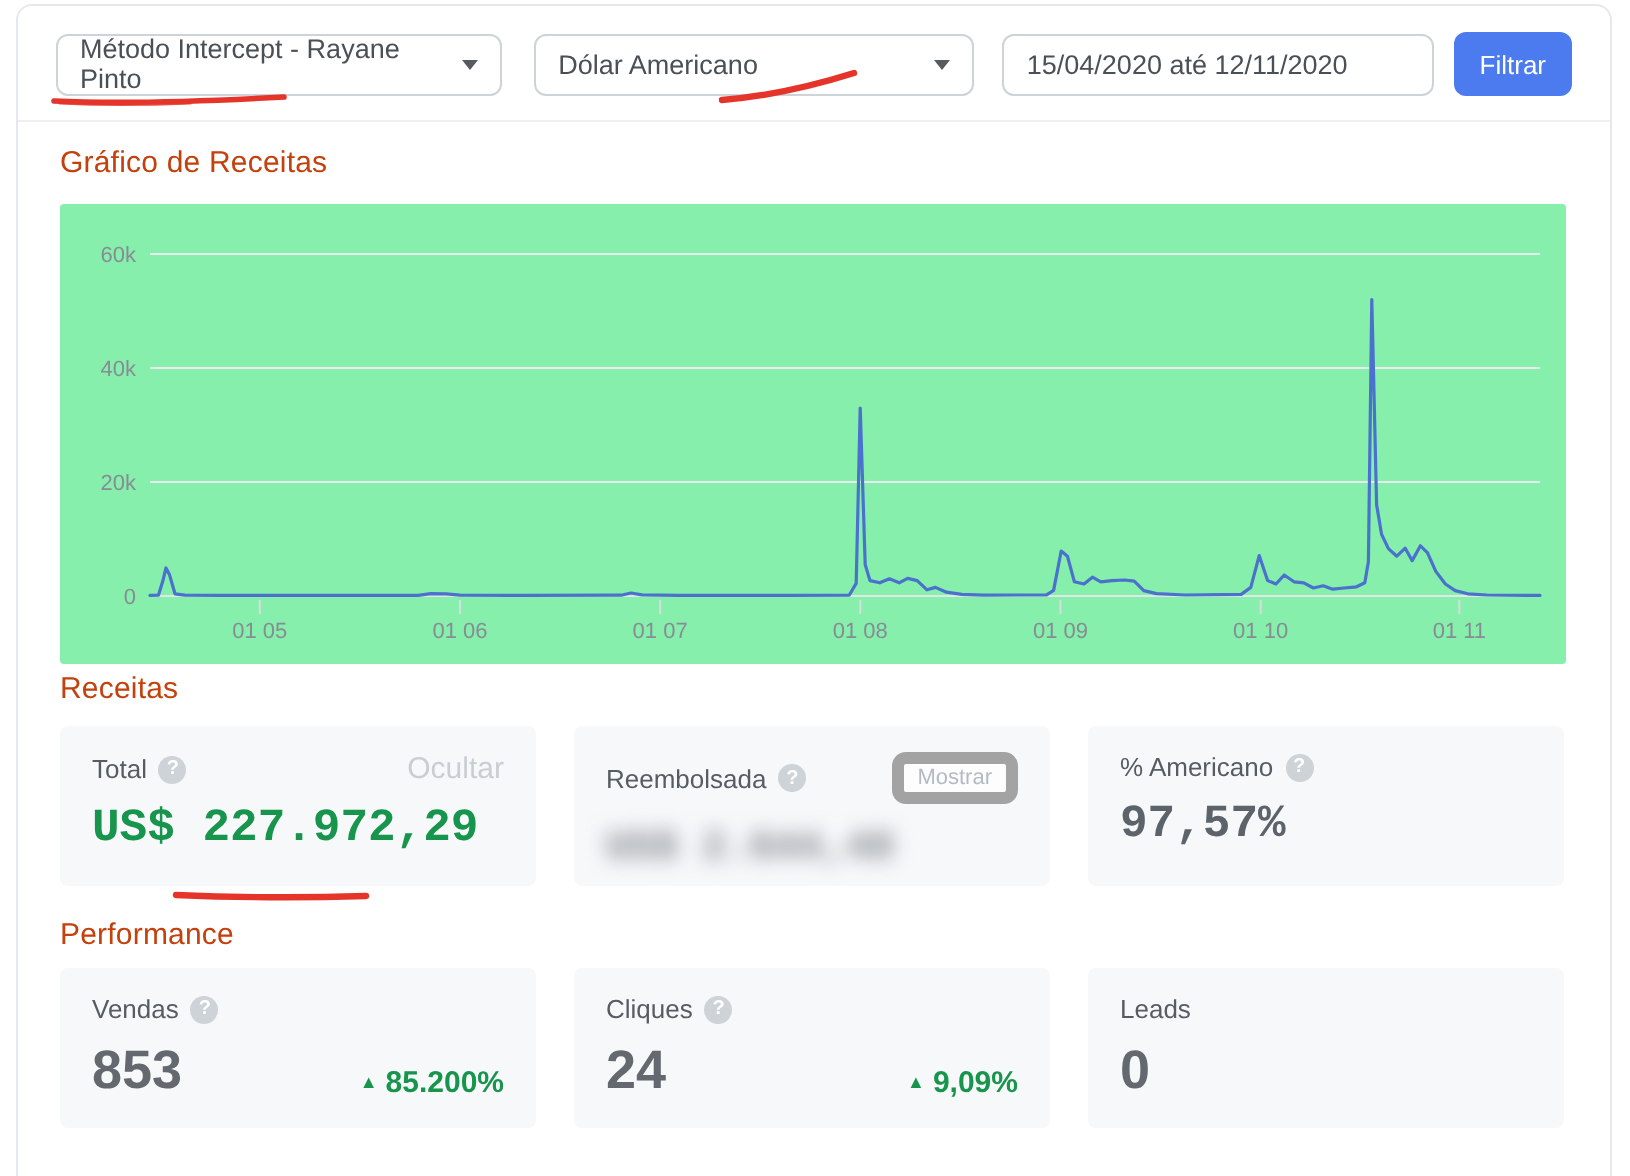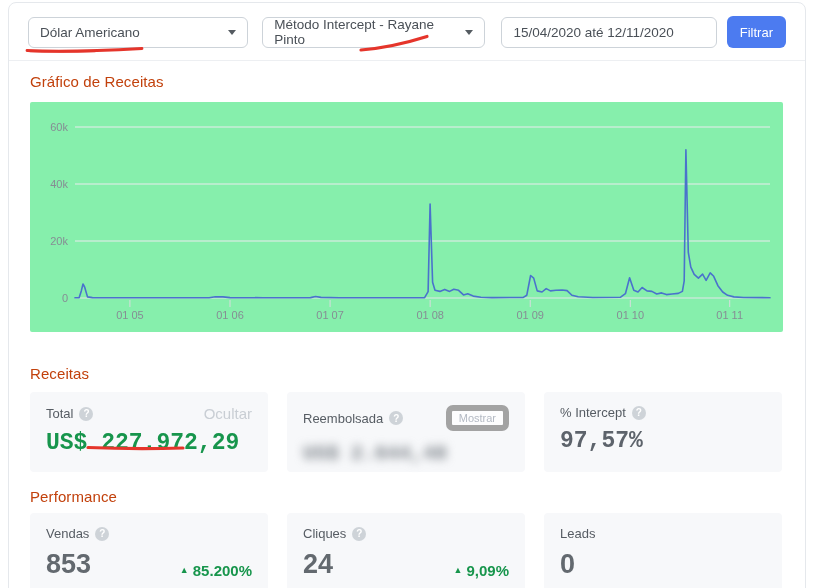--- a/index.html
+++ b/index.html
@@ -26,21 +26,21 @@
   .date-input{width:221px;margin-right:10px;border:1px solid #cdd3d9;border-radius:6px;
     height:31px;font-size:13.5px;color:#4a5057;padding:0 11px;outline:none;
     font-family:"Liberation Sans","DejaVu Sans",sans-serif;}
   .btn-filter{height:32px;padding:0 13px;background:var(--accent-blue);color:#fff;
     border:none;border-radius:6px;font-size:13px;cursor:pointer;
     font-family:"Liberation Sans","DejaVu Sans",sans-serif;}
   
   .content{padding:0 21px;}
   .section-title{font-size:15px;font-weight:500;color:#c2410c;letter-spacing:.1px;}
   .t-chart{margin:12px 0 12px;}
-  .t-receitas{margin:33px 0 10px;}
+  .t-receitas{margin:4px 0 10px;}
   .t-perf{margin:16px 0 8px;}
   .chart-panel{width:753px;height:230px;background:#86efac;border-radius:2px;}
   
   .cards{display:flex;gap:19px;}
   .stat-card{width:238px;height:80px;background:var(--card-bg);border-radius:4px;
     padding:13px 16px;}
   .card-head{display:flex;align-items:center;}
   .card-label{font-size:13px;color:var(--label-gray);}
   .qicon{width:14px;height:14px;border-radius:50%;background:#ced3d8;color:#fff;
     font-size:10px;font-weight:bold;display:inline-flex;align-items:center;
@@ -61,26 +61,26 @@
   .tri::before{content:"▲";}
   .annotations{position:absolute;left:0;top:0;width:815px;height:588px;
     pointer-events:none;z-index:5;}
 </style>
 </head>
 <body>
 
 <div class="panel">
 
   <div class="topbar">
+    <div class="control select sel-product">
+      <span>Método Intercept - Rayane Pinto</span>
+      <span class="caret"></span>
+    </div>
     <div class="control select sel-currency">
       <span>Dólar Americano</span>
-      <span class="caret"></span>
-    </div>
-    <div class="control select sel-product">
-      <span>Método Intercept - Rayane Pinto</span>
       <span class="caret"></span>
     </div>
     <input class="date-input" value="15/04/2020 até 12/11/2020" style="">
     <button class="btn-filter">Filtrar</button>
   </div>
 
   <div class="content">
 
     <div class="section-title t-chart">Gráfico de Receitas</div>
 
@@ -126,21 +126,21 @@
       <div class="stat-card">
         <div class="card-head">
           <span class="card-label">Reembolsada</span>
           <span class="qicon"></span>
           <button class="btn-mostrar">Mostrar</button>
         </div>
         <div class="card-value val-blur">US$ 2.644,48</div>
       </div>
       <div class="stat-card">
         <div class="card-head">
-          <span class="card-label">% Intercept</span>
+          <span class="card-label">% Americano</span>
           <span class="qicon"></span>
         </div>
         <div class="card-value">97,57%</div>
       </div>
     </div>
 
     <div class="section-title t-perf">Performance</div>
 
     <div class="cards">
       <div class="stat-card">

